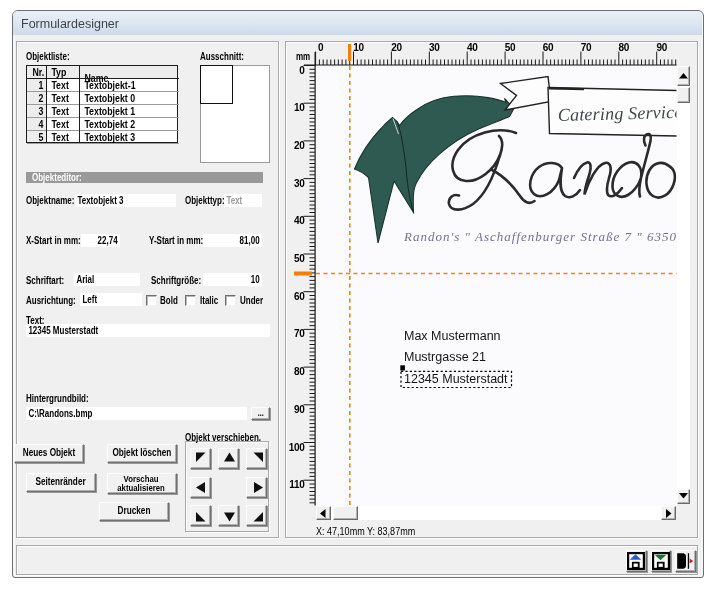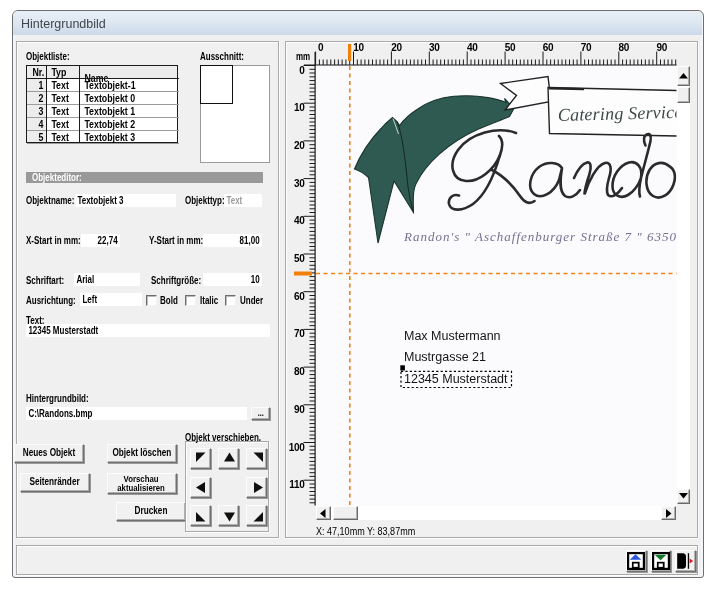--- a/index.html
+++ b/index.html
@@ -15,21 +15,21 @@
 .btn{position:absolute;background:#f1f1f1;border:1px solid;border-color:#fcfcfc #707070 #707070 #fcfcfc;box-shadow:inset -1px -1px 0 #b0b0b0,1px 1px 0 #999;font-size:10px;font-weight:bold;display:flex;align-items:center;justify-content:center;text-align:center}
 .btn u{text-decoration:none;display:inline-block;transform:scaleX(0.82);line-height:10px;white-space:nowrap}
 .cb{position:absolute;width:11px;height:11px;background:#fff;border:1px solid;border-color:#6e6e6e #f2f2f2 #f2f2f2 #6e6e6e;box-shadow:inset 1px 1px 0 #b9b9b9}
 .tc{position:absolute;font-size:11px;font-weight:bold;line-height:11px;white-space:nowrap}
 .sb{position:absolute;background:#f0f0f0;border:1px solid;border-color:#fcfcfc #6a6a6a #6a6a6a #fcfcfc;box-shadow:inset -1px -1px 0 #b0b0b0;display:flex;align-items:center;justify-content:center}
 svg{position:absolute;left:0;top:0}
 </style></head><body>
 
 <div id="win"></div>
 <div id="tbar"></div>
-<div id="title">Hintergrundbild</div>
+<div id="title">Formulardesigner</div>
 
 <div class="gb" style="left:16px;top:41px;width:263px;height:497px"></div>
 <div class="gb" style="left:285px;top:41px;width:413px;height:497px"></div>
 <div class="gb" style="left:16px;top:545px;width:682px;height:30px"></div>
 
 <div class="lb" style="left:26px;top:52px">Objektliste:</div>
 <div class="lb" style="left:200px;top:52px">Ausschnitt:</div>
 
 <div class="abs" style="left:26px;top:64.5px;width:152px;height:78px;border:1px solid #1c1c1c;background:#fff">
 <div style="position:absolute;left:0;top:0;width:19px;height:76px;background:#ececec"></div>
@@ -116,27 +116,27 @@
 <div class="btn" style="left:251px;top:407px;width:19px;height:12.5px;font-size:9px">
     <u style="line-height:5px">...</u>
   </div>
 
 <div class="btn" style="left:14px;top:443.5px;width:70px;height:19px">
     <u>Neues Objekt</u>
   </div>
 <div class="btn" style="left:106.5px;top:443.5px;width:70px;height:19px">
     <u>Objekt löschen</u>
   </div>
-<div class="btn" style="left:20px;top:472.5px;width:70px;height:19px">
+<div class="btn" style="left:26px;top:472.5px;width:70px;height:19px">
     <u>Seitenränder</u>
   </div>
 <div class="btn" style="left:106.5px;top:472.5px;width:70px;height:21.5px;font-size:9.5px">
     <u style="line-height:9.5px">Vorschau<br>aktualisieren</u>
   </div>
-<div class="btn" style="left:116px;top:501.5px;width:70px;height:19px">
+<div class="btn" style="left:99px;top:501.5px;width:70px;height:19px">
     <u>Drucken</u>
   </div>
 
 <div class="lb" style="left:185px;top:433px">Objekt verschieben.</div>
 <div class="gb" style="left:185px;top:440.5px;width:84px;height:91px"></div>
 <div class="btn" style="left:189.5px;top:448px;width:21px;height:21px">
     <svg width="21" height="21" style="position:static">
       <polygon points="5,4.5 14.5,4.5 5,14" fill="#10100f"></polygon>
     </svg>
   </div>

